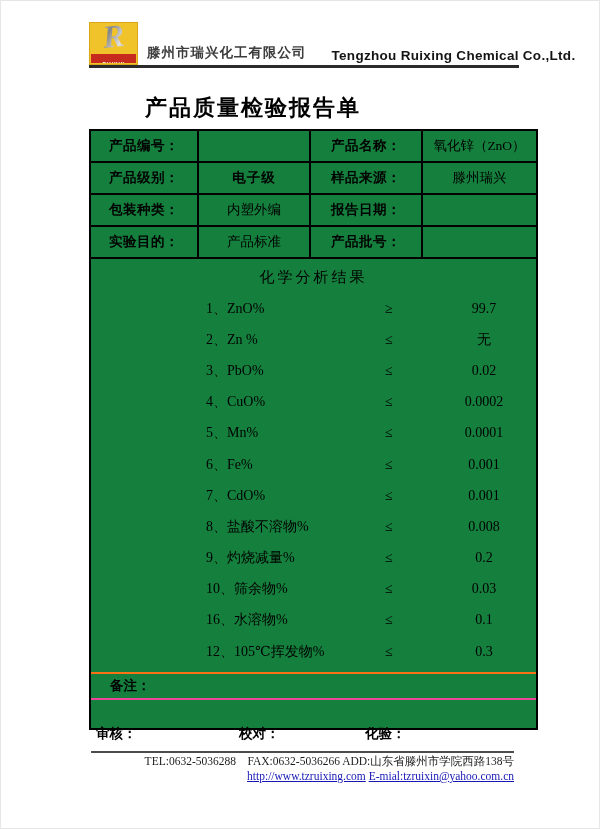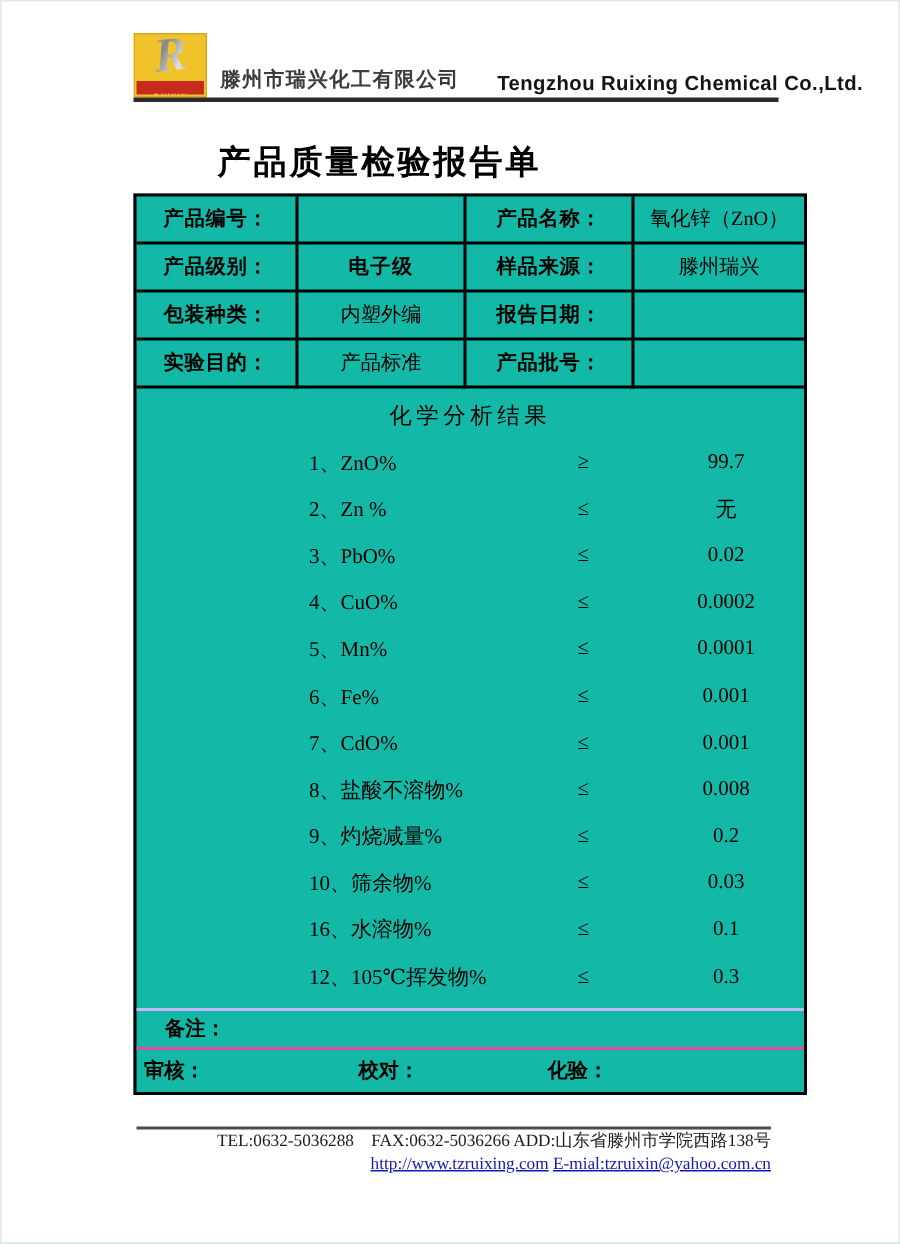--- a/index.html
+++ b/index.html
@@ -38,51 +38,51 @@
   }
   .header-rule { position:absolute; left:88px; top:64px; width:430px; height:3px; background:#2b2b2b; }
 
   
   .title {
     position:absolute; top:92px; left:0; width:504px; text-align:center;
     font-size:22px; font-weight:bold; letter-spacing:2px;
   }
 
   
-  .report-table { position:absolute; left:88px; top:128px; width:449px; height:601px; box-sizing:border-box; border:2px solid #000; background:#14b8a6; }
+  .report-table { position:absolute; left:88px; top:128px; width:449px; height:601px; box-sizing:border-box; border:2px solid #000; background:#15803d; }
   .info-grid { display:grid; grid-template-columns:108px 112px 112px 1fr; }
   .cell {
     box-sizing:border-box; height:32px; border-bottom:2px solid #000; border-right:2px solid #000;
     display:flex; align-items:center; justify-content:center; font-size:13.5px; overflow:hidden; white-space:nowrap;
   }
   .cell.last { border-right:none; }
   .lbl { font-weight:bold; letter-spacing:0.5px; }
   .val { font-family:"Liberation Serif","DejaVu Serif",serif; }
   .v-bold { font-family:"Liberation Sans","DejaVu Sans",sans-serif; font-weight:bold; letter-spacing:1px; }
 
-  .chem { box-sizing:border-box; height:415px; border-bottom:2px solid #c4b5fd; padding-top:9px; }
+  .chem { box-sizing:border-box; height:415px; border-bottom:2px solid #f97316; padding-top:9px; }
   .chem-heading {
     text-align:center; font-family:"Liberation Serif","DejaVu Serif",serif;
     font-size:15px; letter-spacing:3px; margin-bottom:6px;
   }
   .chem-list { margin-left:115px; margin-top:6px; }
   .chem-item {
     display:grid; grid-template-columns:135px 30px 50px; align-items:center; height:31.2px;
     font-family:"Liberation Serif","DejaVu Serif",serif; font-size:14px; white-space:nowrap;gap:44px;
   }
   .ci-op { text-align:left; }
   .ci-val { text-align:center; }
 
   .remarks {
     box-sizing:border-box; height:26px; border-bottom:2px solid #ec4899; display:flex; align-items:center;
     padding-left:19px; font-family:"Liberation Serif","DejaVu Serif",serif; font-size:13.5px; font-weight:bold;
   }
   .signs {
     box-sizing:border-box; height:28px; display:flex; align-items:center; padding-left:5px;
-    font-family:"Liberation Serif","DejaVu Serif",serif; font-size:13.5px; font-weight:bold;
+    font-family:"Liberation Serif","DejaVu Serif",serif; font-size:13.5px; font-weight:bold;margin-top:20px;
   }
   .signs .s1 { width:143px; } .signs .s2 { width:126px; }
 
   
   .footer-rule { position:absolute; left:90px; top:750px; width:423px; height:2px; background:#4c4c4c; }
   .footer {
     position:absolute; left:60px; top:753px; width:453px; text-align:right;
     font-family:"Liberation Serif","DejaVu Serif",serif; font-size:11.5px; color:#1c1c1c; line-height:14px;
   }
   .f-line2 { margin-top:1px; }

